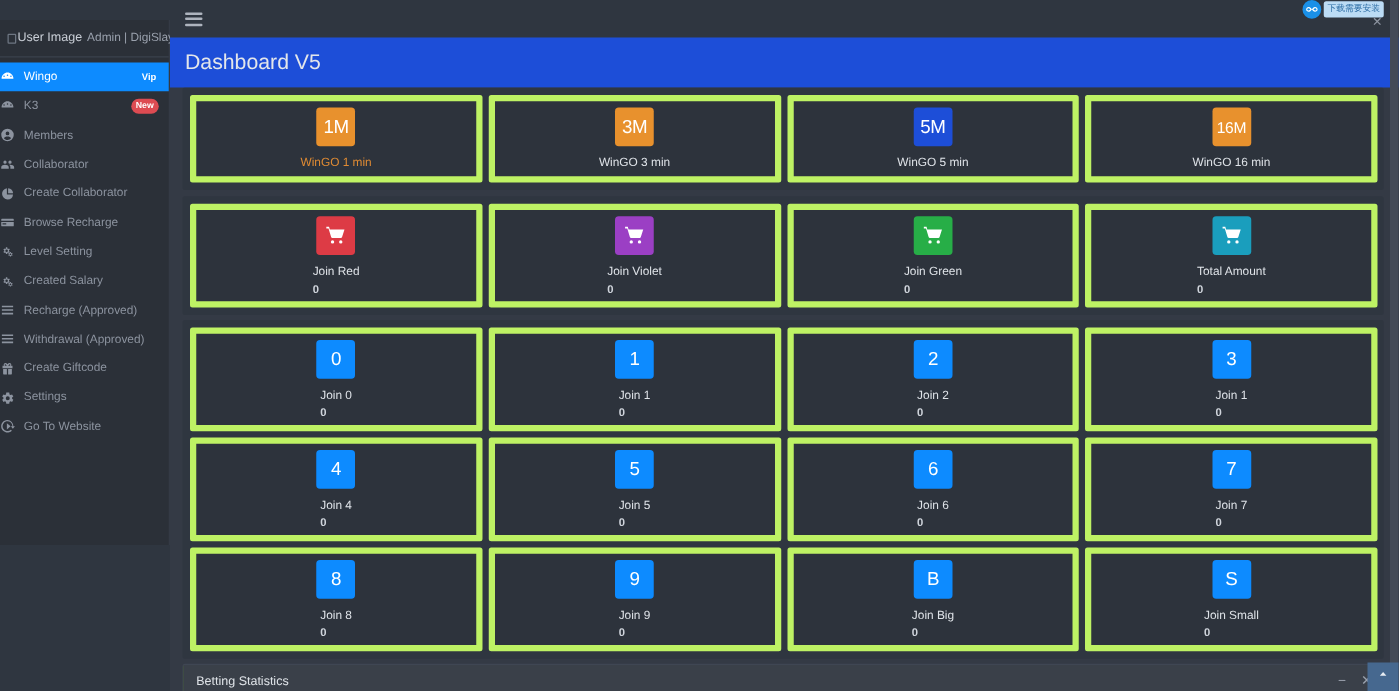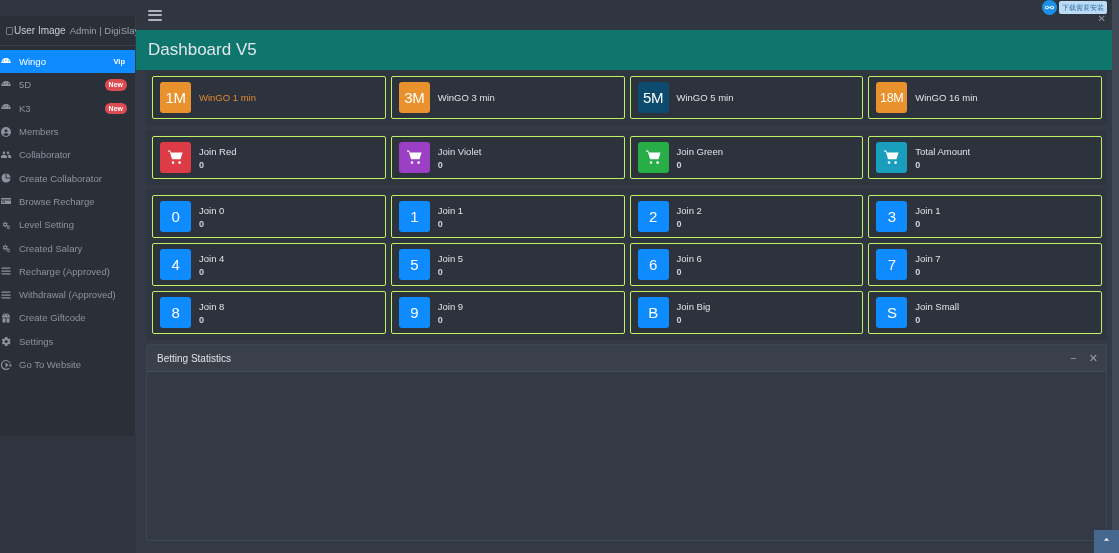--- a/index.html
+++ b/index.html
@@ -75,46 +75,47 @@
   
   .main { flex: 1; height: 553px; display: flex; flex-direction: column; background: #343a45; overflow: hidden; }
   .topbar {
     height: 30px; background: #2f3640;
     display: flex; align-items: center;
     padding-left: 12px;
   }
   .hamburger { width: 14px; cursor: pointer; display: flex; flex-direction: column; gap: 2.5px; }
   .hamburger span { display: block; height: 2px; background: #aeb4be; border-radius: 1px; }
 
-  .page-head { padding: 10px 14px 10px 12px; background: #0f766e; }
+  .page-head { padding: 10px 14px 10px 12px; background: #1d4ed8; }
   .page-title { font-size: 17px; color: #e3e6ea; font-weight: normal; }
 
   .content { flex: 1; padding: 0 12px 0 10px; overflow: hidden; }
 
   
   .grid-box {
     background: #2f3640;
     border-radius: 2px;
     padding: 6px 5px 6px 6px;
     display: grid;
     grid-template-columns: repeat(4, 1fr);
     gap: 5px;
     margin-bottom: 5px;
   }
   .grid-box.row2 { margin-bottom: 4px; }
 
   .card {
     background: #2d333c;
-    border: 1px solid #bef264;
+    border: 5px solid #bef264;
     border-radius: 2px;
     display: flex; align-items: center;
     gap: 8px;
     padding: 5px 7px;
     cursor: pointer;
     min-height: 40px;
+    flex-direction: column;
   }
   .card.mode { min-height: 42px; }
 
   .tile {
     width: 31px; height: 31px;
     border-radius: 3px;
     display: flex; align-items: center; justify-content: center;
     color: #fff;
     font-size: 15px;
     flex: 0 0 31px;
@@ -211,29 +212,20 @@
           </span>
           <span class="nav-label">Wingo</span>
           <span class="badge vip">Vip</span>
         </li>
         <li class="nav-item">
           <span class="ico">
             <svg viewBox="0 0 24 24" fill="currentColor">
               <path d="M12 4C7 4 3 8 2.5 13c-.1.6.4 1 1 1h17c.6 0 1.1-.4 1-1C21 8 17 4 12 4zm-5.5 7a1.2 1.2 0 1 1 0-2.4 1.2 1.2 0 0 1 0 2.4zm5.5-1.6a1.2 1.2 0 1 1 0-2.4 1.2 1.2 0 0 1 0 2.4zm5.5 1.6a1.2 1.2 0 1 1 0-2.4 1.2 1.2 0 0 1 0 2.4z"></path>
             </svg>
           </span>
-          <span class="nav-label">5D</span>
-          <span class="badge new">New</span>
-        </li>
-        <li class="nav-item">
-          <span class="ico">
-            <svg viewBox="0 0 24 24" fill="currentColor">
-              <path d="M12 4C7 4 3 8 2.5 13c-.1.6.4 1 1 1h17c.6 0 1.1-.4 1-1C21 8 17 4 12 4zm-5.5 7a1.2 1.2 0 1 1 0-2.4 1.2 1.2 0 0 1 0 2.4zm5.5-1.6a1.2 1.2 0 1 1 0-2.4 1.2 1.2 0 0 1 0 2.4zm5.5 1.6a1.2 1.2 0 1 1 0-2.4 1.2 1.2 0 0 1 0 2.4z"></path>
-            </svg>
-          </span>
           <span class="nav-label">K3</span>
           <span class="badge new">New</span>
         </li>
         <li class="nav-item">
           <span class="ico">
             <svg viewBox="0 0 24 24" fill="currentColor">
               <path d="M12 2a10 10 0 1 0 0 20 10 10 0 0 0 0-20zm0 4.5a3 3 0 1 1 0 6 3 3 0 0 1 0-6zm0 13.5c-2.3 0-4.4-1.1-5.7-2.8.6-1.7 3-2.7 5.7-2.7s5.1 1 5.7 2.7A7 7 0 0 1 12 20z"></path>
             </svg>
           </span>
           <span class="nav-label">Members</span>
@@ -344,27 +336,27 @@
               <div class="card-label accent">WinGO 1 min</div>
             </div>
           </div>
           <div class="card mode">
             <div class="tile" style="background: rgb(232, 145, 45);">3M</div>
             <div class="card-text">
               <div class="card-label">WinGO 3 min</div>
             </div>
           </div>
           <div class="card mode">
-            <div class="tile" style="background: #0c4a6e;">5M</div>
+            <div class="tile" style="background: #1d4ed8;">5M</div>
             <div class="card-text">
               <div class="card-label">WinGO 5 min</div>
             </div>
           </div>
           <div class="card mode">
-            <div class="tile small-text" style="background: rgb(232, 145, 45);">18M</div>
+            <div class="tile small-text" style="background: rgb(232, 145, 45);">16M</div>
             <div class="card-text">
               <div class="card-label">WinGO 16 min</div>
             </div>
           </div>
         </div>
       <div class="grid-box row2" id="color-grid">
           <div class="card">
             <div class="tile" style="background: rgb(221, 59, 69);">
               <svg viewBox="0 0 24 24">
                 <path d="M1.5 2h3.1l.8 3H22l-2.7 8.6c-.2.6-.7 1-1.4 1H8.3c-.7 0-1.2-.4-1.4-1L4 3.9H1.5V2zM8.5 17.2a1.9 1.9 0 1 1 0 3.8 1.9 1.9 0 0 1 0-3.8zm9.3 0a1.9 1.9 0 1 1 0 3.8 1.9 1.9 0 0 1 0-3.8z"></path>

